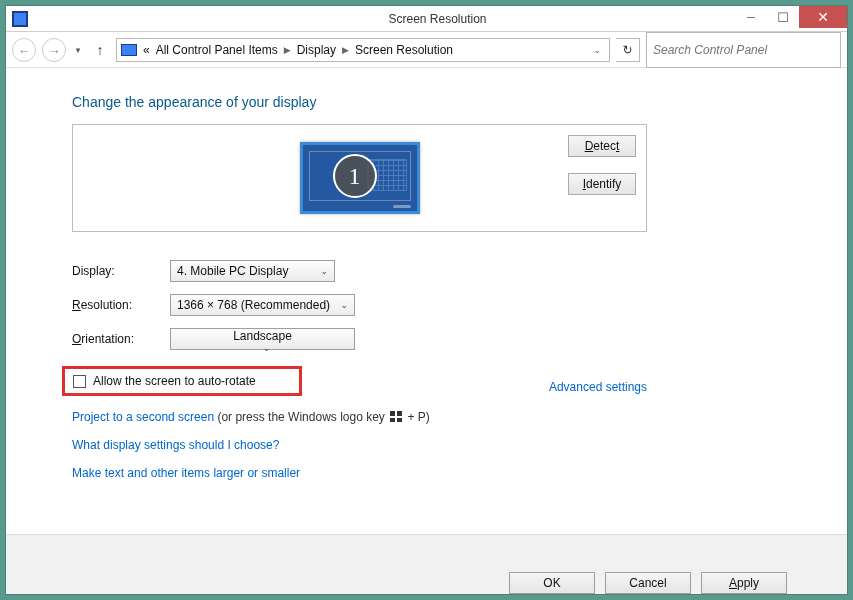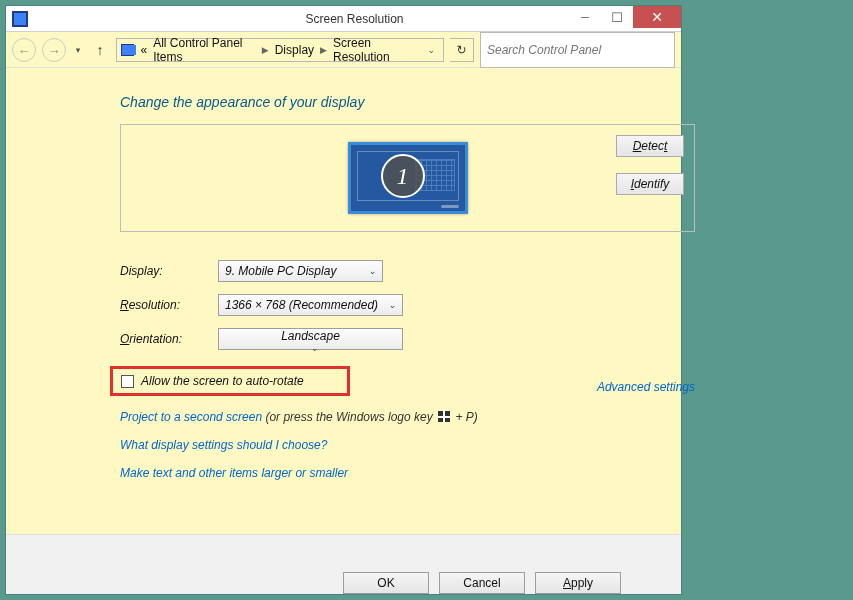--- a/index.html
+++ b/index.html
@@ -1,19 +1,19 @@
 <!DOCTYPE html>
 <html><head>
 <meta charset="utf-8">
 <style>
   * { box-sizing: border-box; }
   html, body { margin: 0; padding: 0; font-family: "Segoe UI", Tahoma, sans-serif; font-size: 12px; }
   body { background: #5a9a8e; width: 853px; height: 600px; overflow: hidden; }
 
-  .window { position: absolute; left: 5px; top: 5px; width: 677px; height: 590px; background: #fef9c3; border: 1px solid #4a8278; }
+  .window { position: absolute; left: 5px; top: 5px; width: 843px; height: 590px; background: #ffffff; border: 1px solid #4a8278; }
 
   
   .titlebar { height: 26px; background: #fff; border-bottom: 1px solid #d0d0d0; display: flex; align-items: center; position: relative; }
   .title-icon { width: 16px; height: 16px; margin-left: 6px; background: #1e3a8a; position: relative; }
   .title-icon::before { content: ''; position: absolute; left: 2px; top: 2px; width: 12px; height: 12px; background: #3b82f6; }
   .title-text { flex: 1; text-align: center; color: #333; font-size: 12px; }
   .winctrls { position: absolute; right: 0; top: 0; display: flex; height: 22px; }
   .winbtn { width: 32px; height: 22px; display: flex; align-items: center; justify-content: center; color: #555; font-family: Arial; font-size: 11px; line-height: 1; }
   .winbtn.close { width: 48px; background: #c75050; color: #fff; font-size: 14px; }
   .winbtn.max { font-size: 13px; }
@@ -28,21 +28,21 @@
   .addr-icon::before { content: ''; position: absolute; left: 1px; top: 1px; width: 14px; height: 10px; background: #3b82f6; }
   .crumb { color: #111; }
   .crumb-sep { color: #666; font-size: 9px; }
   .addr-spacer { flex: 1; }
   .addr-drop { color: #555; font-size: 9px; margin-right: 4px; }
   .refresh { width: 24px; height: 24px; border: 1px solid #b8b8b8; border-left: none; display: flex; align-items: center; justify-content: center; color: #333; }
   .searchbox { width: 195px; height: 24px; border: 1px solid #b8b8b8; padding: 17px 6px; color: #888; font-style: italic; display: flex; align-items: center; font-family: inherit; font-size: 12px; outline: none; }
 
   
   .content { padding: 26px 0 0 0; }
-  .inner { margin-left: 114px; width: 575px; font-style: italic; }
+  .inner { margin-left: 66px; width: 575px; }
   .page-title { color: #0a5a8a; font-size: 14px; margin-bottom: 14px; }
 
   .preview-box { border: 1px solid #bcbcbc; height: 108px; position: relative; margin-bottom: 22px; }
   .monitor-wrap { position: absolute; left: 50%; top: 50%; transform: translate(-50%, -50%); }
   .monitor { width: 120px; height: 72px; border: 3px solid #3b8cd6; background: #2458a0; position: relative; box-shadow: 0 0 3px rgba(0,0,0,0.3); }
   .monitor::after { content: ''; position: absolute; right: 6px; bottom: 3px; width: 18px; height: 3px; background: rgba(255,255,255,0.4); border-radius: 2px; }
   .mon-inner { position: absolute; left: 6px; top: 6px; right: 6px; bottom: 10px; border: 1px solid rgba(255,255,255,0.3); display: flex; align-items: center; justify-content: center; }
   .mon-circle { width: 44px; height: 44px; border-radius: 50%; background: rgba(80,80,80,0.85); border: 2px solid #fff; display: flex; align-items: center; justify-content: center; margin-left: -10px; }
   .mon-num { color: #fff; font-size: 24px; font-weight: 300; font-family: "Segoe UI Light", "Segoe UI"; }
   .mon-grid { position: absolute; right: 10px; top: 14px; width: 40px; height: 32px; background-image: linear-gradient(#5a8dc8 1px, transparent 1px), linear-gradient(90deg, #5a8dc8 1px, transparent 1px); background-size: 5px 5px; border: 1px solid #5a8dc8; opacity: 0.7; }
@@ -135,21 +135,21 @@
           <div class="sbtn">
               <span><span class="u">I</span>dentify</span>
             </div>
         </div>
 
       </div>
 
       <div class="form-row">
         <div class="form-label">Display:</div>
         <div class="select sel-display">
-          <span>9. Mobile PC Display</span>
+          <span>4. Mobile PC Display</span>
           <span class="chev">⌄</span>
         </div>
       </div>
 
       <div class="form-row">
         <div class="form-label"><span class="u">R</span>esolution:</div>
 
         <div class="select sel-res">
           <span>1366 × 768 (Recommended)</span>
           <span class="chev">⌄</span>

